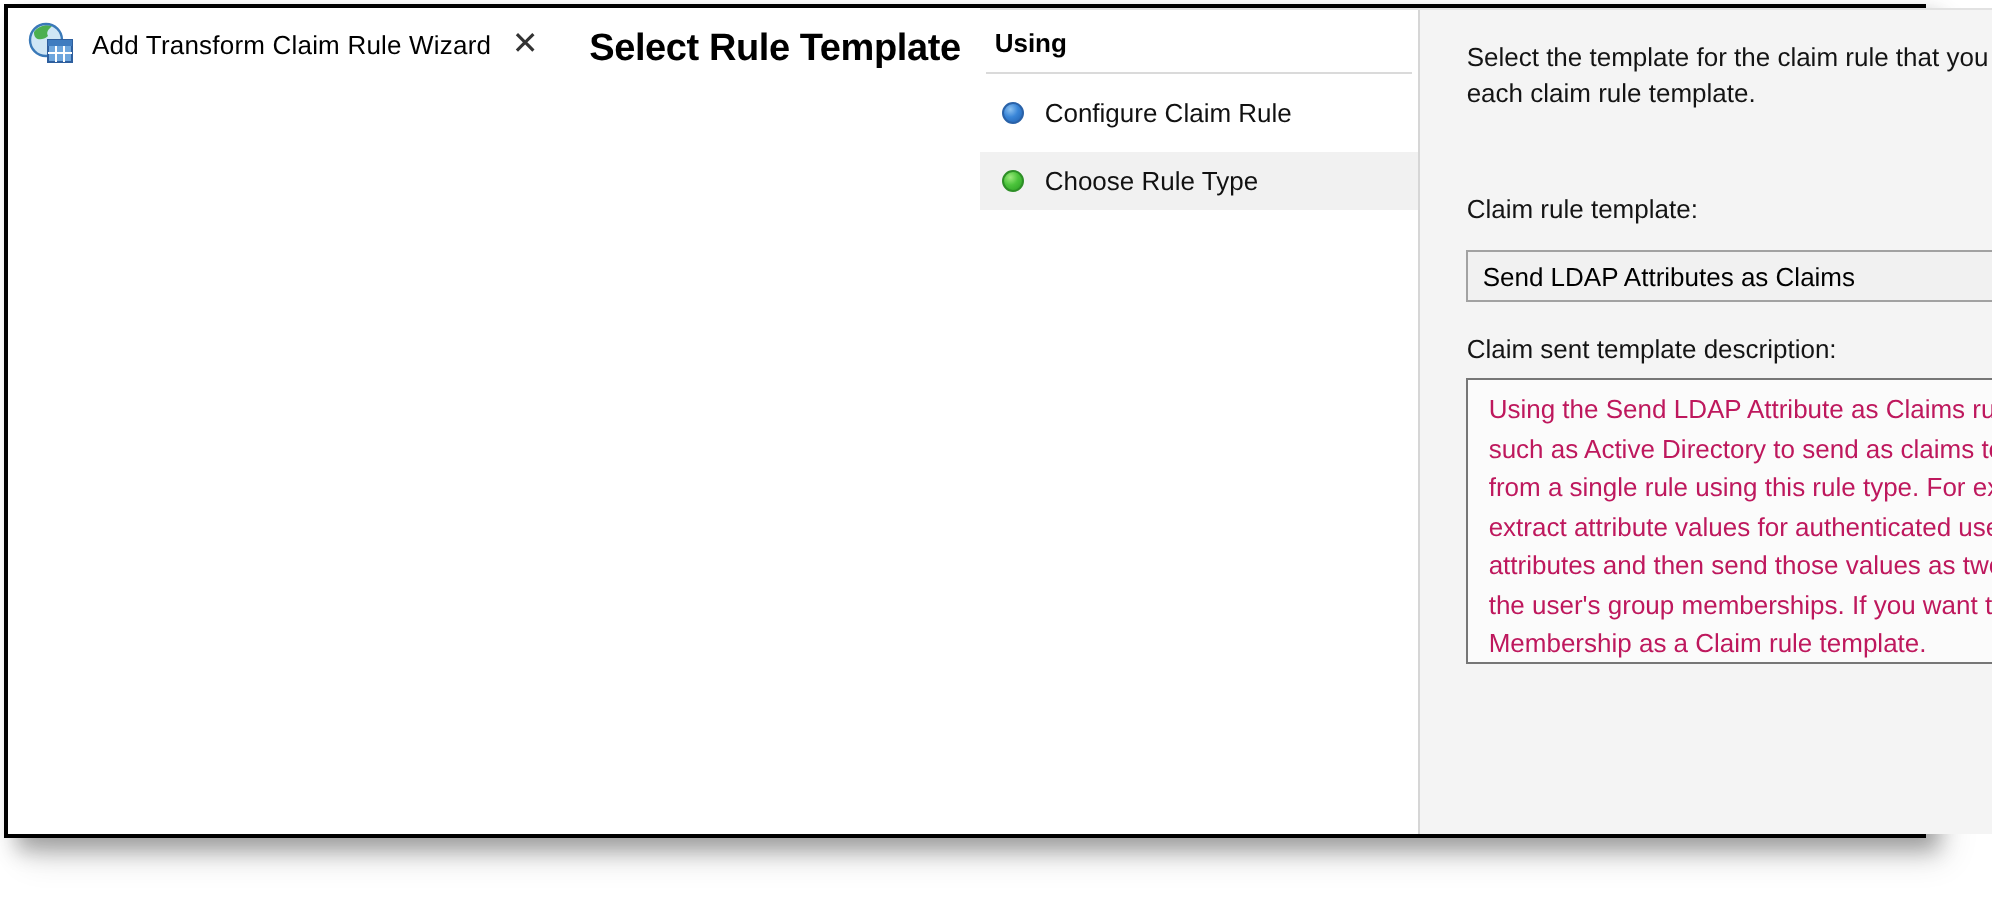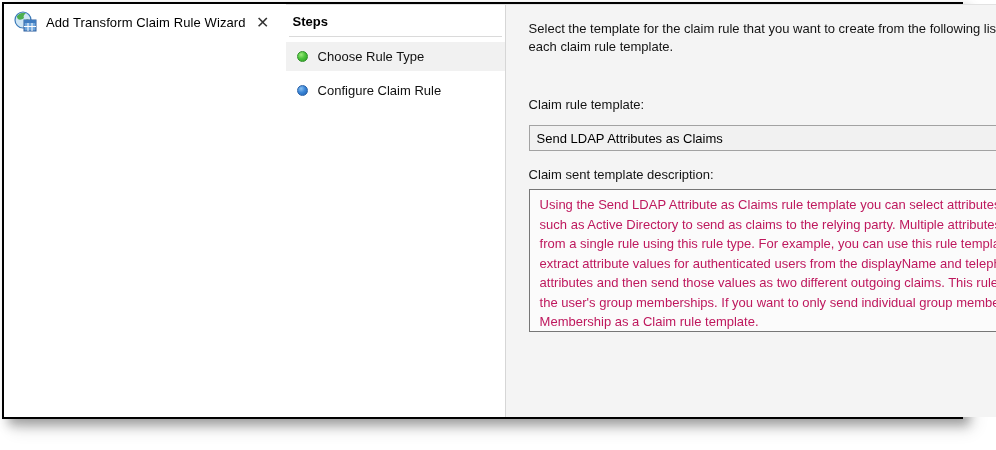--- a/index.html
+++ b/index.html
@@ -161,35 +161,36 @@
       <line x1="18" y1="12" x2="18" y2="20" stroke="#ffffff" stroke-width="1"></line>
       <line x1="10" y1="15.5" x2="22" y2="15.5" stroke="#ffffff" stroke-width="1"></line>
     </svg>
     <span class="title-text">Add Transform Claim Rule Wizard</span>
     <span class="title-spacer"></span>
     <button class="close-btn">
       <span>✕</span>
     </button>
   </div>
 
+  <div class="page-heading">Select Rule Template</div>
 
   <div class="body">
 
     <div class="sidebar">
-      <div class="steps-title">Steps</div>
+      <div class="steps-title">Using</div>
       <div class="steps-divider"></div>
+
+      <div class="step-item">
+        <span class="bullet bullet-blue"></span>
+        <span class="step-label">Configure Claim Rule</span>
+      </div>
 
       <div class="step-item active">
         <span class="bullet bullet-green"></span>
         <span class="step-label">Choose Rule Type</span>
-      </div>
-
-      <div class="step-item">
-        <span class="bullet bullet-blue"></span>
-        <span class="step-label">Configure Claim Rule</span>
       </div>
     </div>
 
     <div class="main">
       <div class="intro">Select the template for the claim rule that you want to create from the following list. The description provides details about each claim rule template.</div>
 
       <div class="field-label">Claim rule template:</div>
 
       <div class="combobox">
         <span class="combo-value">Send LDAP Attributes as Claims</span>

